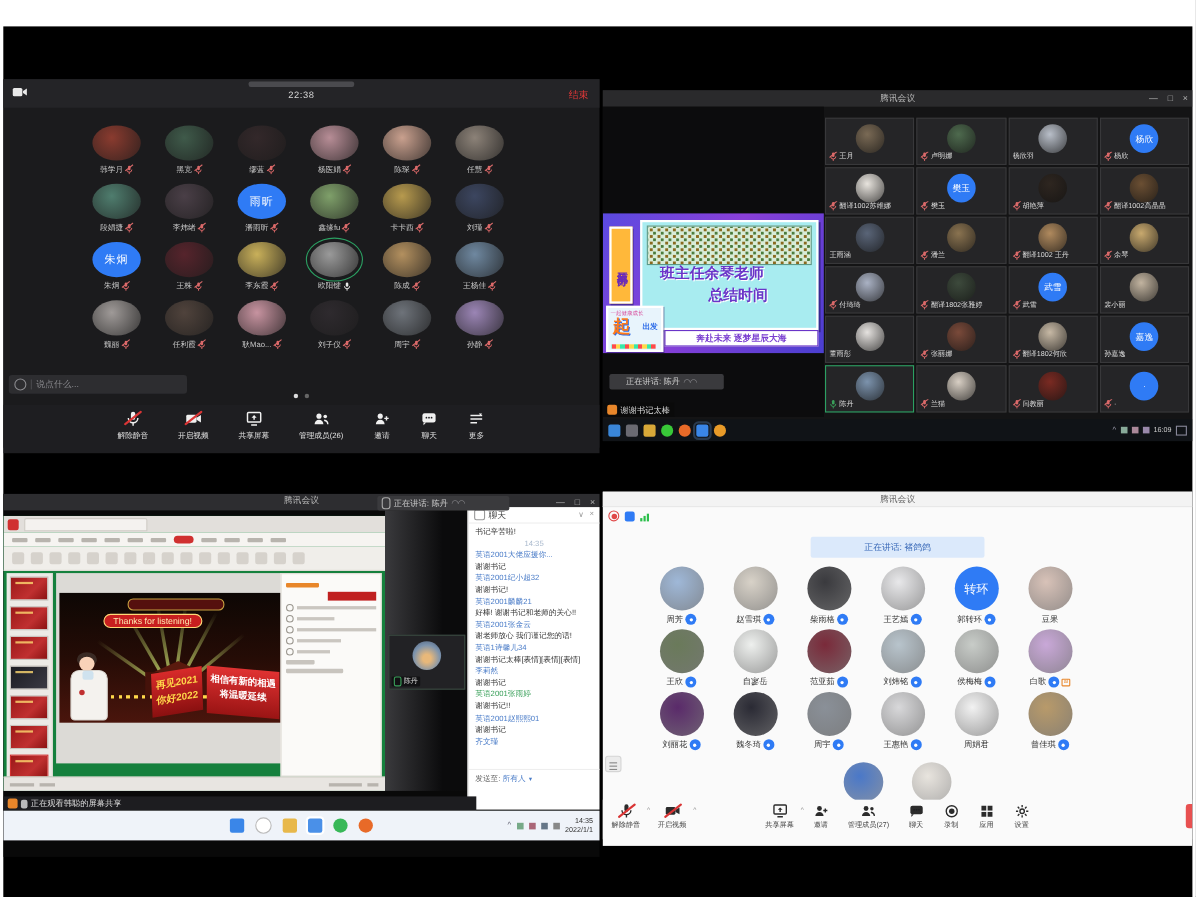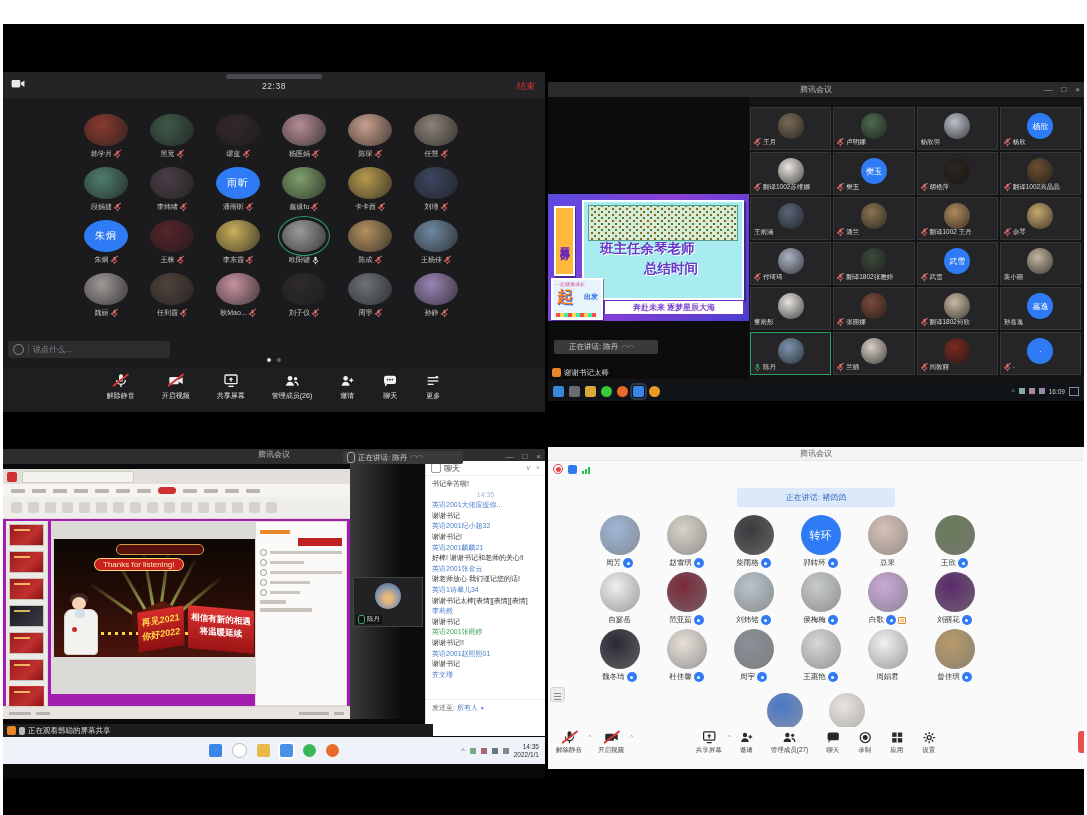--- a/index.html
+++ b/index.html
@@ -68,21 +68,21 @@
   .tr-task{position:absolute;left:0;right:0;bottom:0;height:20px;background:#101317;display:flex;align-items:center;padding:0 5px;gap:5px}
   .tk-ic{width:11px;height:11px;border-radius:2px}
   .tk-active{outline:2px solid #2a3a4e;outline-offset:1px}
   .tr-tray{margin-left:auto;display:flex;align-items:center;gap:4px;color:#aab;font-size:7px}
   .tr-time{font-size:6.5px;color:#ccc}
 
   
   #bl{position:absolute;left:0;top:425px;width:542px;height:330px;background:#090909}
   .bl-head{position:absolute;left:0;top:0;right:0;height:15px;background:#2d2d30}
   .bl-speak{position:absolute;left:340px;top:2px;width:112px;height:13px;background:#3a3a3d;border-radius:2px;display:flex;align-items:center;gap:3px;padding:0 4px;font-size:7.5px;color:#ccc;white-space:nowrap;z-index:5}
-  .bl-wps{position:absolute;left:0;top:20px;width:347px;height:250px;background:#a21caf;overflow:hidden}
+  .bl-wps{position:absolute;left:0;top:20px;width:347px;height:250px;background:#15803d;overflow:hidden}
   .wps-tabbar{position:absolute;left:0;top:0;right:0;height:15px;background:#e2dfdb;display:flex;align-items:center;gap:5px;padding:0 4px}
   .wps-red{width:10px;height:10px;background:#d03030;border-radius:2px}
   .wps-tab{width:110px;height:10px;background:#f4f2ef;border-radius:2px 2px 0 0;border:1px solid #d0ccc6}
   .wps-menurow{position:absolute;left:0;top:15px;right:0;height:13px;background:#f6f4f1;display:flex;align-items:center;gap:7px;padding:0 8px}
   .wps-mi{width:14px;height:4px;background:#b8b4ae;border-radius:1px}
   .wps-pill{width:18px;height:7px;background:#d03030;border-radius:4px}
   .wps-toolrow{position:absolute;left:0;top:28px;right:0;height:21px;background:#f0eeea;border-bottom:1px solid #ddd9d3;display:flex;align-items:center;gap:6px;padding:0 8px}
   .wps-ti{width:11px;height:11px;background:#d6d2cc;border-radius:2px}
   .bl-thumbs{position:absolute;left:3px;top:52px;width:41px;bottom:13px;background:#eceae6;border-right:1px solid #ddd9d3;overflow:hidden;padding-top:3px}
   .bl-thumb{width:33px;height:20px;margin:0 auto 5px;background:linear-gradient(135deg,#9a1818,#c03030 60%,#8a1212);border:1px solid #c8c4be;position:relative}
@@ -1172,20 +1172,29 @@
         <div class="br-cell">
           <div class="br-av" style="background: radial-gradient(circle at 40% 35%, rgb(58, 58, 62), rgb(119, 119, 119) 140%);"></div>
           <div class="br-name">
             <span>柴雨格</span>
             <span class="br-badge">
               <i></i>
             </span>
           </div>
         </div>
         <div class="br-cell">
+          <div class="br-av" style="background: radial-gradient(circle at 40% 35%, rgb(232, 232, 234), rgb(119, 119, 119) 140%);"></div>
+          <div class="br-name">
+            <span>王艺嫣</span>
+            <span class="br-badge">
+              <i></i>
+            </span>
+          </div>
+        </div>
+        <div class="br-cell">
           <div class="br-av txt">转环</div>
           <div class="br-name">
             <span>郭转环</span>
             <span class="br-badge">
               <i></i>
             </span>
           </div>
         </div>
         <div class="br-cell">
           <div class="br-av" style="background: radial-gradient(circle at 40% 35%, rgb(216, 194, 184), rgb(119, 119, 119) 140%);"></div>
@@ -1251,29 +1260,20 @@
             <span>刘丽花</span>
             <span class="br-badge">
               <i></i>
             </span>
           </div>
         </div>
         <div class="br-cell">
           <div class="br-av" style="background: radial-gradient(circle at 40% 35%, rgb(42, 42, 52), rgb(119, 119, 119) 140%);"></div>
           <div class="br-name">
             <span>魏冬琦</span>
-            <span class="br-badge">
-              <i></i>
-            </span>
-          </div>
-        </div>
-        <div class="br-cell">
-          <div class="br-av" style="background: radial-gradient(circle at 40% 35%, rgb(232, 224, 216), rgb(119, 119, 119) 140%);"></div>
-          <div class="br-name">
-            <span>杜佳馨</span>
             <span class="br-badge">
               <i></i>
             </span>
           </div>
         </div>
         <div class="br-cell">
           <div class="br-av" style="background: radial-gradient(circle at 40% 35%, rgb(138, 144, 152), rgb(119, 119, 119) 140%);"></div>
           <div class="br-name">
             <span>周宇</span>
             <span class="br-badge">

